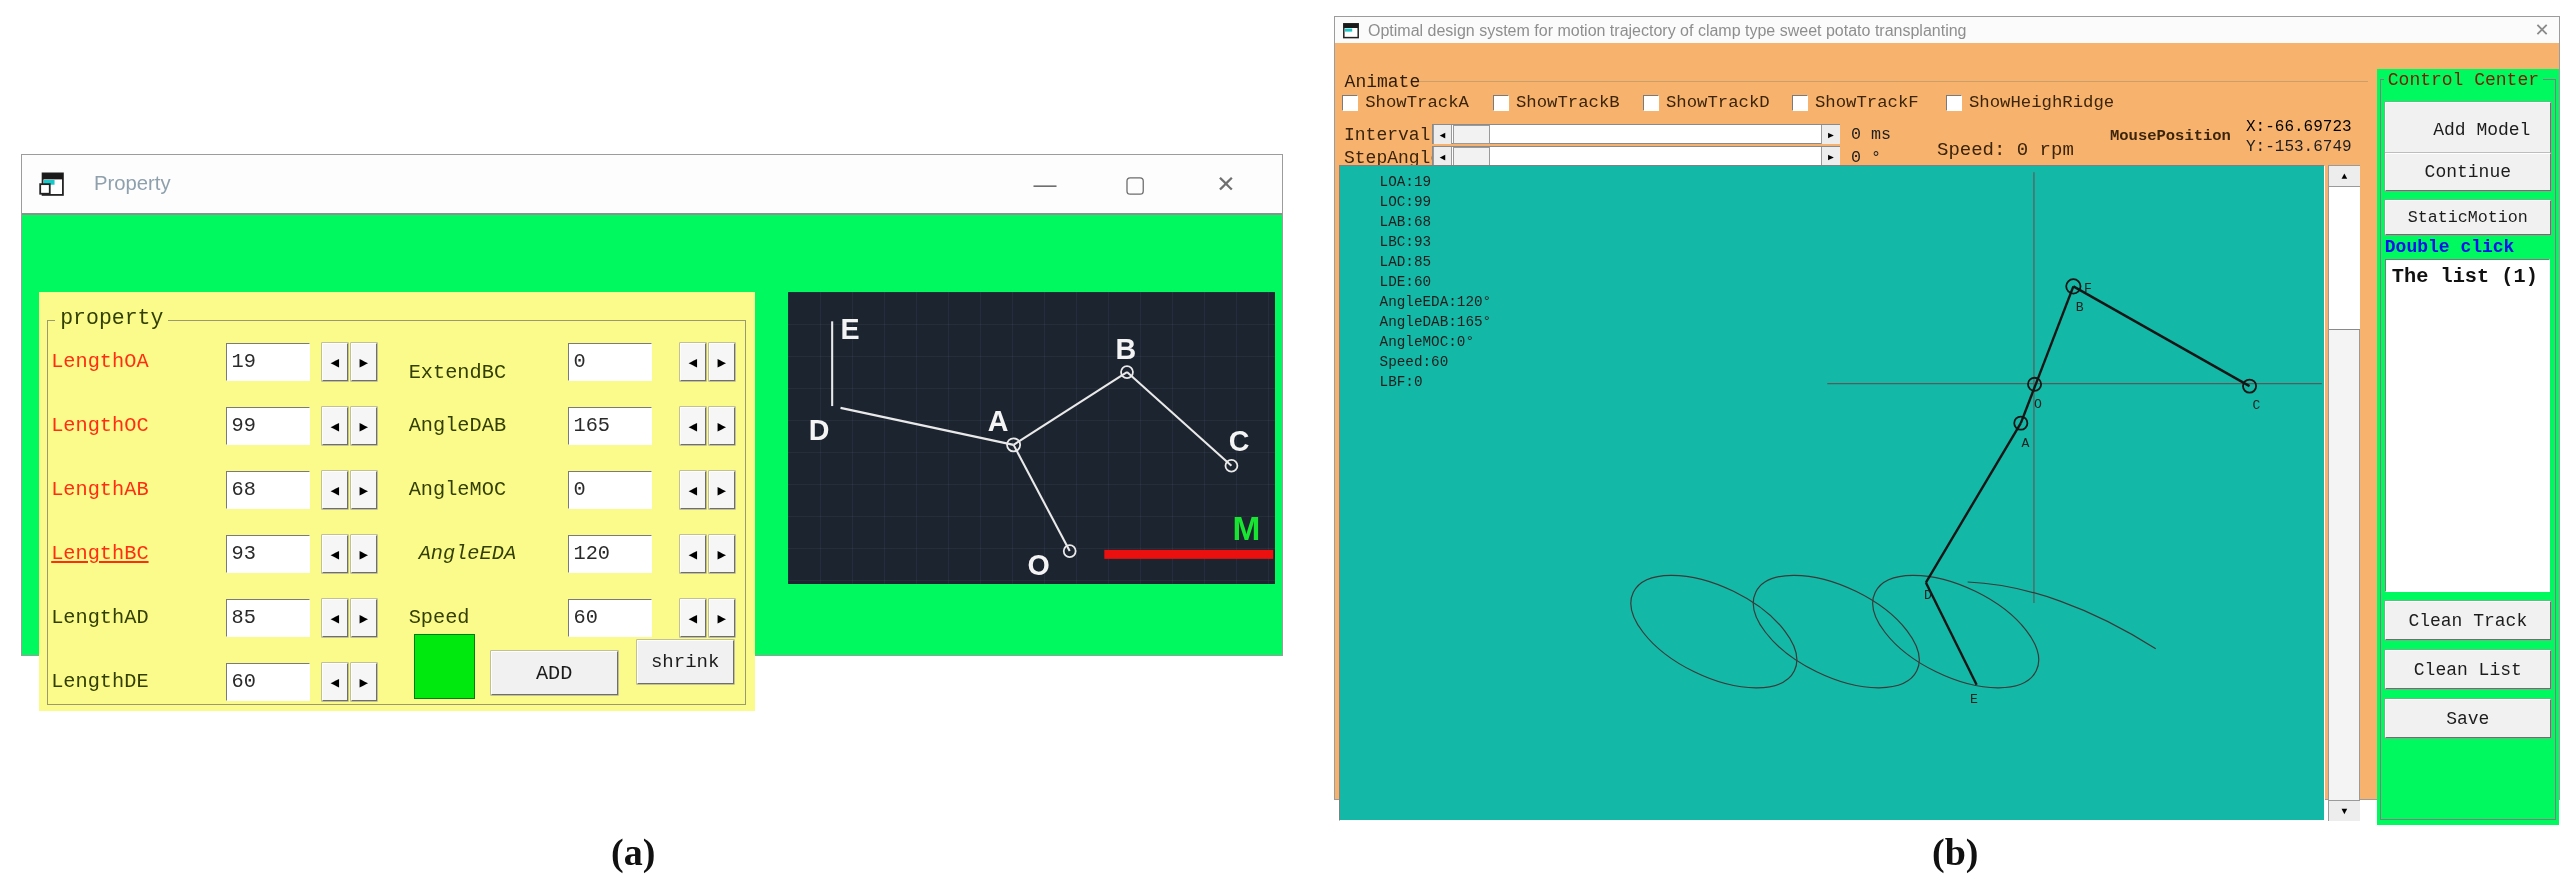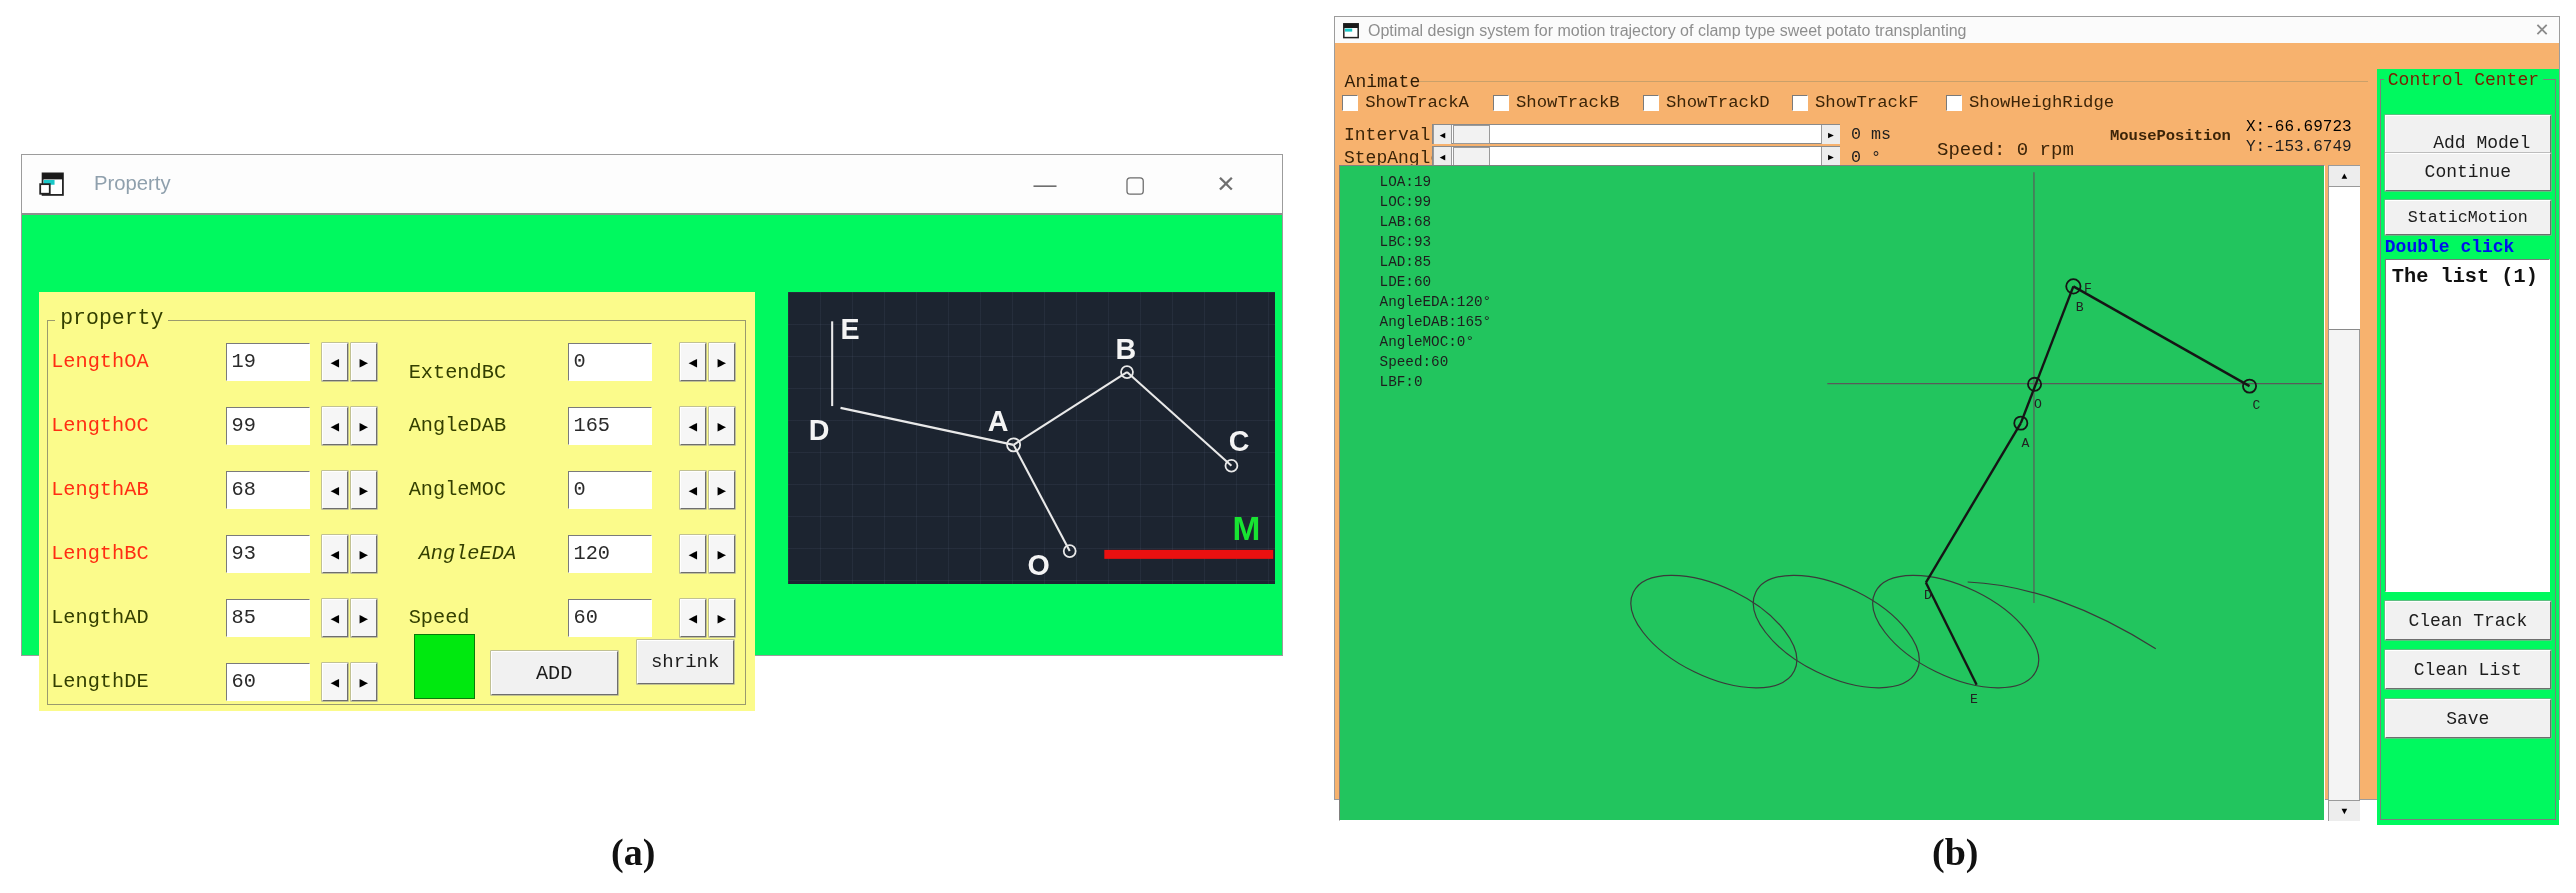--- a/index.html
+++ b/index.html
@@ -37,21 +37,21 @@
   #winB .content{position:absolute;left:0;right:0;top:26px;bottom:0;background:#F7B26E;}
   .blabel{position:absolute;font-size:18px;color:#3b2408;white-space:nowrap;}
   .chkbox{position:absolute;top:0;width:15.5px;height:15.5px;background:#fff;border:1.2px solid;
           border-color:#7a7a7a #ffffff #ffffff #7a7a7a;box-sizing:border-box;}
   .chk{position:absolute;top:52px;height:18px;}
   .chk .cl{position:absolute;left:23px;top:0;font-size:17.3px;color:#3b2408;line-height:16.7px;white-space:nowrap;}
   .hscroll{position:absolute;height:20.3px;background:#ffffff;border:0.6px solid #8a8a8a;box-sizing:border-box;}
   .hs-btn{position:absolute;top:0;width:19px;height:19px;background:#EDEDED;border-right:0.6px solid #9a9a9a;border-left:0.6px solid #9a9a9a;
           display:flex;align-items:center;justify-content:center;font-size:9.6px;color:#000;box-sizing:border-box;}
   .hs-thumb{position:absolute;top:0;width:37px;height:19px;background:#F2F2F2;border:0.6px solid #9a9a9a;box-sizing:border-box;}
-  #canvasB{position:absolute;left:3.6px;top:122px;width:986px;height:656px;background:#22c55e;
+  #canvasB{position:absolute;left:3.6px;top:122px;width:986px;height:656px;background:#14b8a6;
            border:1.2px solid;border-color:#808080 #ffffff #ffffff #808080;box-sizing:border-box;}
   .param{font-size:14.3px;line-height:20px;color:#1e1e1e;white-space:pre;}
   .vscroll{position:absolute;left:993px;top:122px;width:32px;height:656px;background:#F4F4F4;border:0.6px solid #9a9a9a;box-sizing:border-box;}
   .vs-btn{position:absolute;left:0;width:31px;height:20.3px;background:#EDEDED;border-bottom:0.6px solid #9a9a9a;
           display:flex;align-items:center;justify-content:center;font-size:9.6px;color:#000;}
   .vs-thumb{position:absolute;left:0;top:21px;width:31px;height:142px;background:#ffffff;border-bottom:1.2px solid #8a8a8a;}
   #controlCenter{position:absolute;left:1042px;top:26px;width:182px;height:756px;background:#00F95F;}
   .ccbtn{left:7.8px;width:166px;}
   
   .figlabel{position:absolute;font-family:"Liberation Serif",serif;font-weight:bold;font-size:38px;color:#111;}
@@ -104,21 +104,21 @@
 
       <div class="rowlabel red" style="left:12.5px;top:179px;">LengthAB</div>
       <div class="field" style="left:187px;top:179px;">68</div>
       <div class="spin" style="left:283px;top:179px;">
           <span>◀</span>
         </div>
       <div class="spin" style="left:312px;top:179px;">
           <span>▶</span>
         </div>
 
-      <div class="rowlabel red" style="left:12.5px;top:243px;">LengthBC</div>
+      <div class="rowlabel red" style="left:12.5px;top:243px;text-decoration:underline;">LengthBC</div>
       <div class="field" style="left:187px;top:243px;">93</div>
       <div class="spin" style="left:283px;top:243px;">
           <span>◀</span>
         </div>
       <div class="spin" style="left:312px;top:243px;">
           <span>▶</span>
         </div>
 
       <div class="rowlabel" style="left:12.5px;top:307px;">LengthAD</div>
       <div class="field" style="left:187px;top:307px;">85</div>
@@ -344,21 +344,21 @@
       <div class="vs-thumb"></div>
       <div class="vs-btn" style="top:634px;border-top:0.6px solid #9a9a9a;border-bottom:none;">
           <span>▼</span>
         </div>
     </div>
 
     <div id="controlCenter">
       <div class="abs" style="left:3px;top:9.6px;right:3px;bottom:4.8px;border:1.2px solid #7d7d7d;"></div>
       <div class="abs" style="left:7.2px;top:1.2px;font-size:18px;color:#7a1f00;background:#00F95F;padding:0 3.6px;">Control Center</div>
 
-      <div class="btn3d ccbtn" style="top:46px;height:56px;padding-left:28px;">
+      <div class="btn3d ccbtn" style="top:33px;height:56px;padding-left:28px;">
           <span>Add Model</span>
         </div>
       <div class="btn3d ccbtn" style="top:84px;height:38px;">
           <span>Continue</span>
         </div>
       <div class="btn3d ccbtn" style="top:131px;height:35px;font-size:16.7px;">
           <span>StaticMotion</span>
         </div>
 
       <div class="abs" style="left:7.8px;top:168px;font-size:18px;font-weight:bold;color:#0010EE;">Double click</div>

